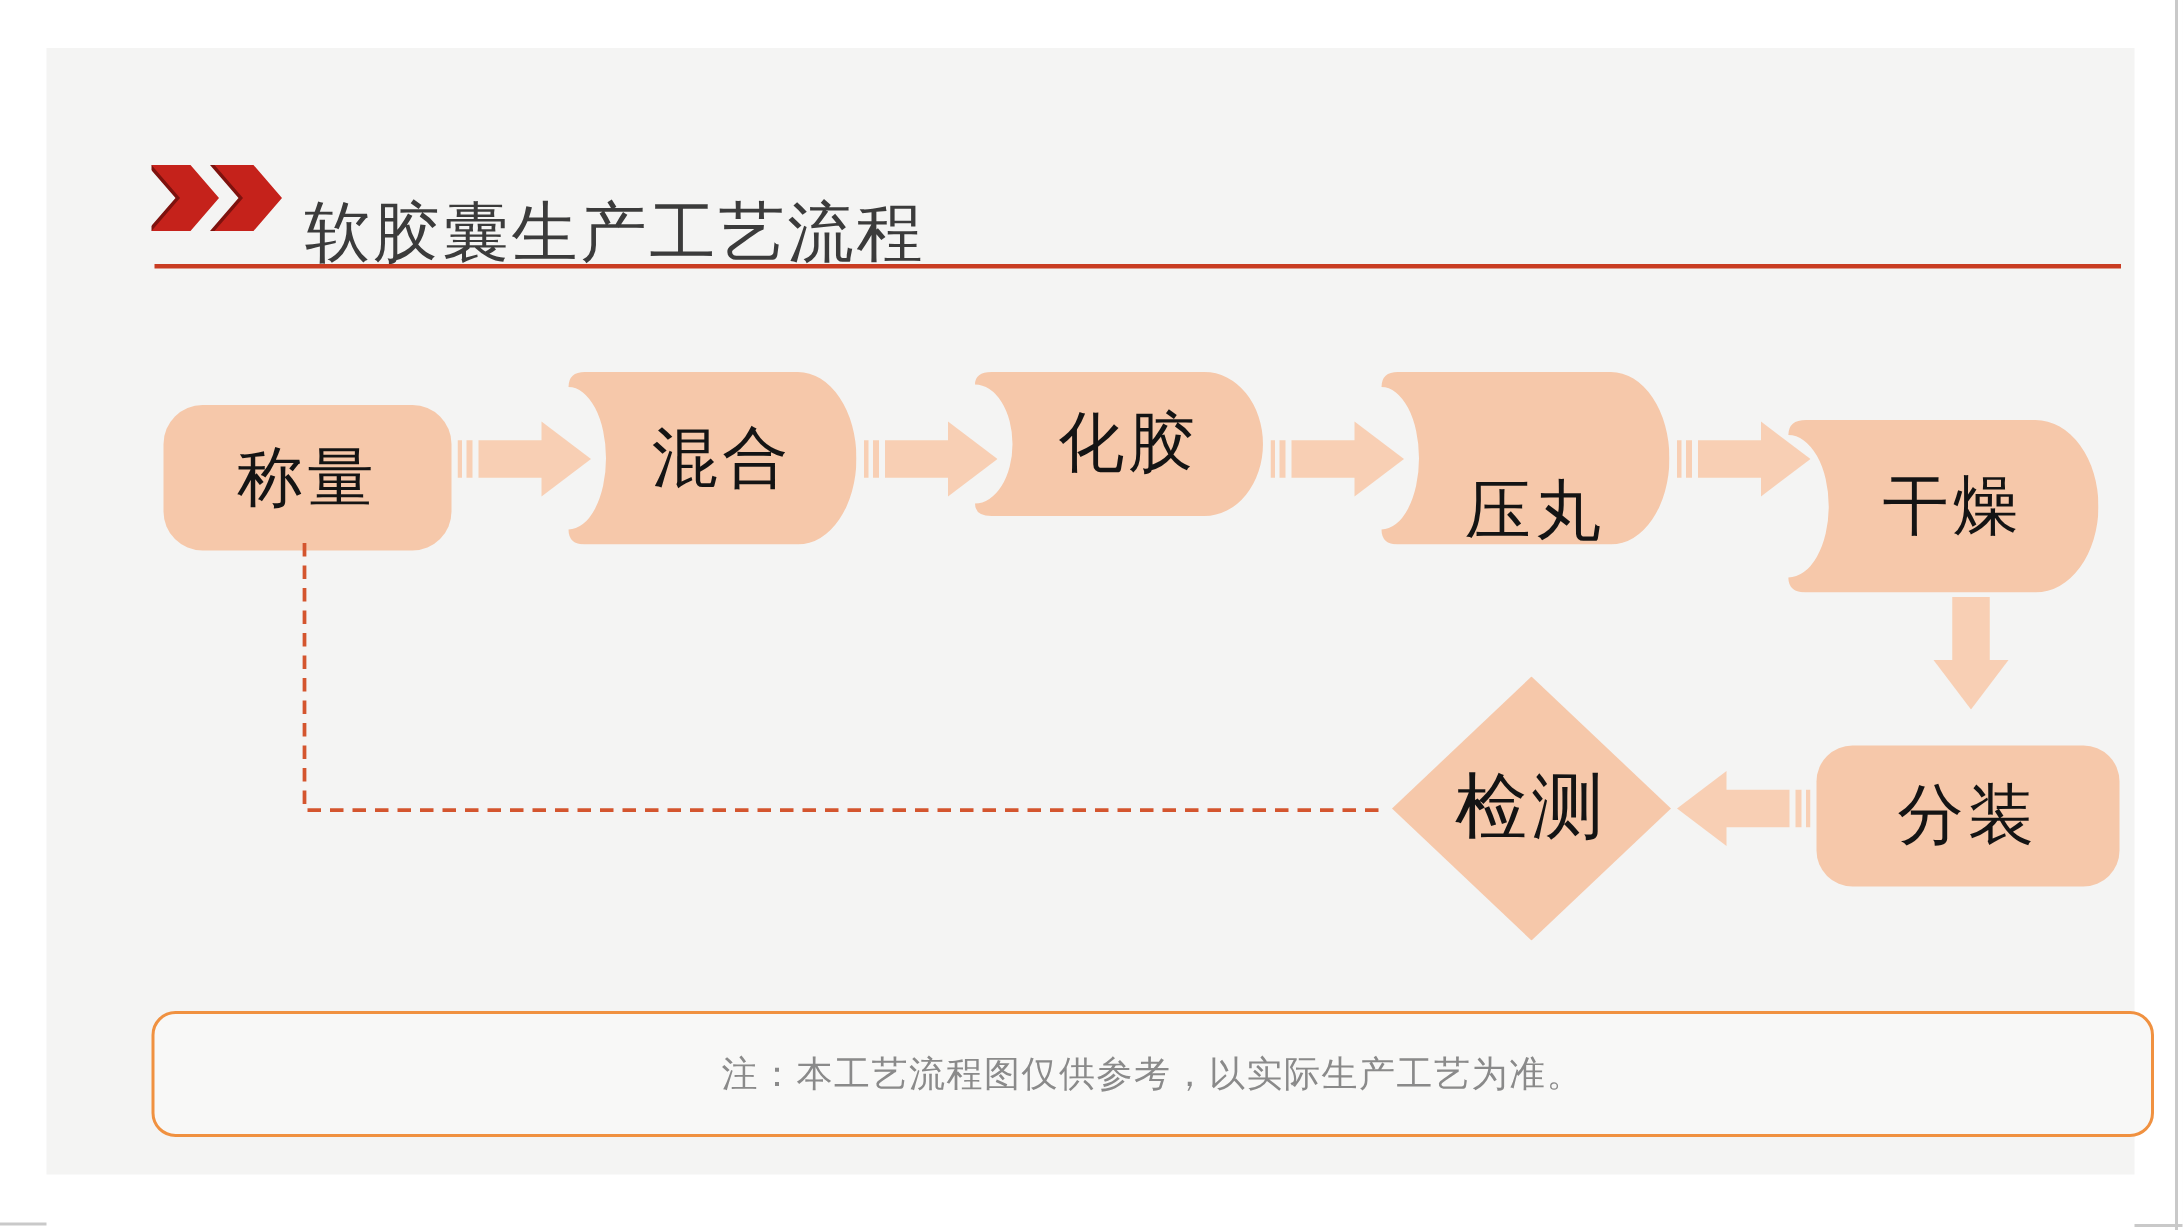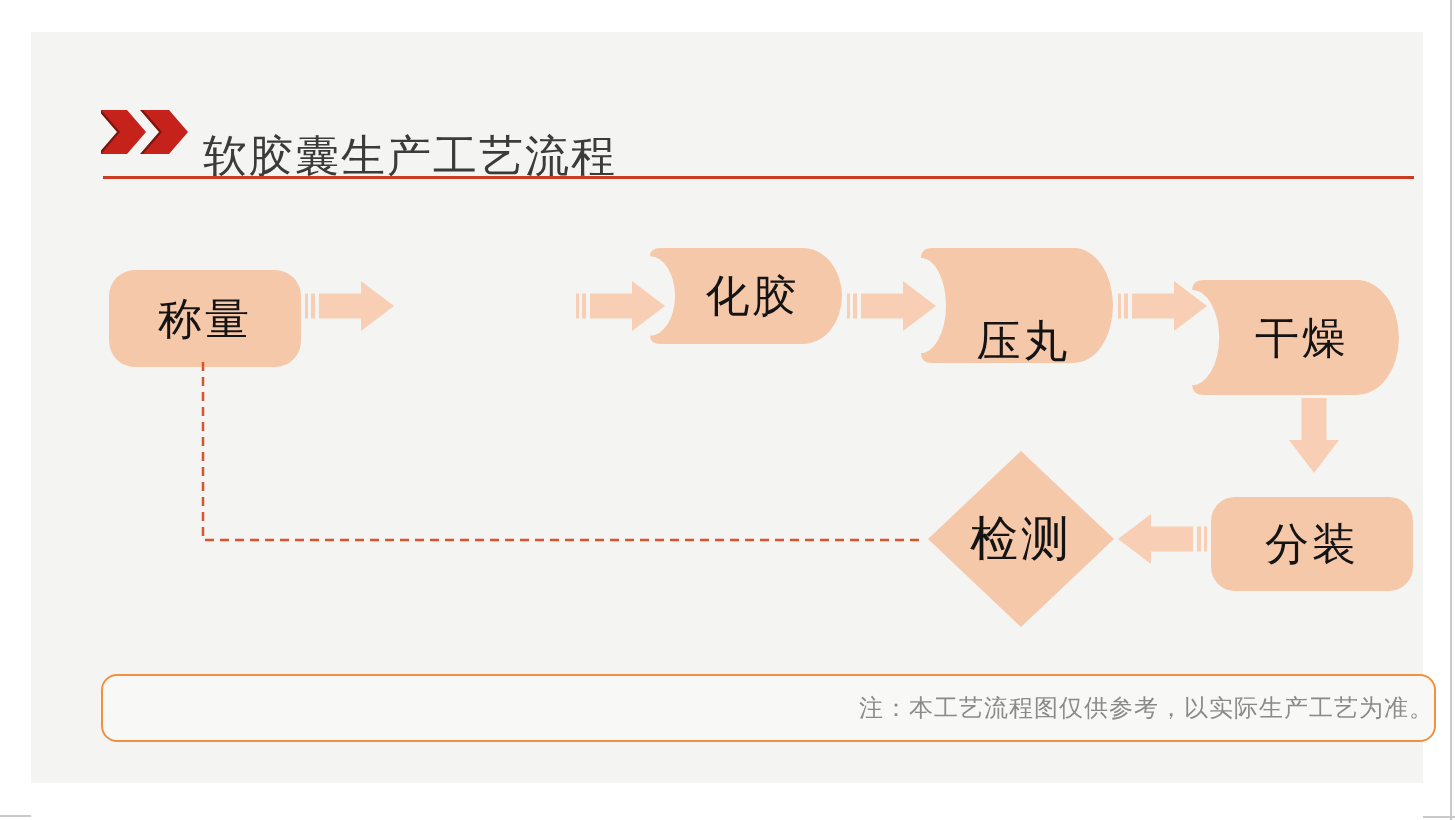--- a/index.html
+++ b/index.html
@@ -32,23 +32,23 @@
   .node-curved .node-label { padding-left: 16px; }
   .fill-shape { fill: #f6c8aa; }
   .fill-arrow { fill: #f8cfb4; }
 
   .arrow { position: absolute; }
 
   .dashed-line { position: absolute; left: 166px; top: 329px; width: 734px; height: 184px; }
 
   
   .note-box {
-    position: absolute; left: 70px; top: 642px; width: 1335px; height: 68px;
+    position: absolute; left: 70px; top: 642px; width: 1335px; height: 84px;
     background: #f8f8f7; border: 2px solid #f09140; border-radius: 16px;
-    display: flex; align-items: center; justify-content: flex-end;
+    display: flex; align-items: center; justify-content: center;
   }
   .note-text { font-size: 24px; color: #8a8a8a; letter-spacing: 1px; white-space: nowrap; }
 
   
   .chrome-right  { position: absolute; left: 1450px; top: 0; width: 2px; height: 820px; background: #c9c9c9; }
   .chrome-bl     { position: absolute; left: 0; top: 815px; width: 31px; height: 2px; background: #c9c9c9; }
   .chrome-br     { position: absolute; left: 1423px; top: 816px; width: 32px; height: 2px; background: #c9c9c9; }
 </style>
 </head>
 <body>
@@ -69,20 +69,26 @@
       <span class="node-label">称量</span>
     </div>
 
     <svg class="arrow" style="left:274px; top:248px;" width="89" height="52" viewBox="0 0 89 52">
       <rect class="fill-arrow" x="0" y="13.5" width="3" height="25"></rect>
       <rect class="fill-arrow" x="6" y="13.5" width="4" height="25"></rect>
       <rect class="fill-arrow" x="14" y="13.5" width="43" height="25"></rect>
       <polygon class="fill-arrow" points="56,1 89,26 56,51"></polygon>
     </svg>
 
+    <div class="node node-curved" style="left:345px; top:216px; width:195px; height:115px;">
+      <svg class="shape-svg" viewBox="0 0 195 115" preserveAspectRatio="none">
+        <path class="fill-shape" d="M 3 10 Q 3 0 14 0 L 156 0 A 39 57.5 0 0 1 156 115 L 14 115 Q 3 115 3 105 A 25 47.5 0 0 0 3 10 Z"></path>
+      </svg>
+      <span class="node-label">混合</span>
+    </div>
 
     <svg class="arrow" style="left:545px; top:248px;" width="89" height="52" viewBox="0 0 89 52">
       <rect class="fill-arrow" x="0" y="13.5" width="3" height="25"></rect>
       <rect class="fill-arrow" x="6" y="13.5" width="4" height="25"></rect>
       <rect class="fill-arrow" x="14" y="13.5" width="43" height="25"></rect>
       <polygon class="fill-arrow" points="56,1 89,26 56,51"></polygon>
     </svg>
 
     <div class="node node-curved" style="left:616px; top:216px; width:195px; height:96px;">
       <svg class="shape-svg" viewBox="0 0 195 115" preserveAspectRatio="none">

